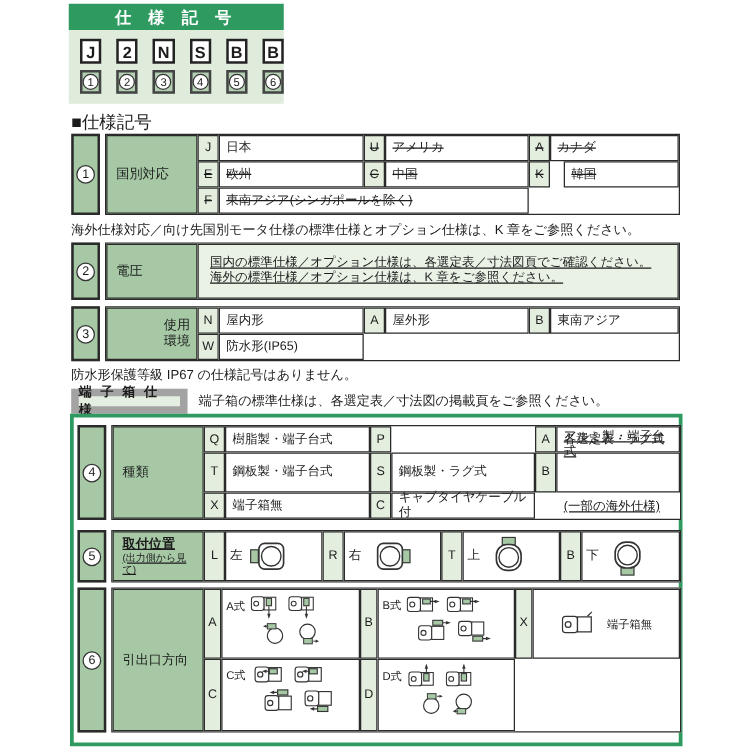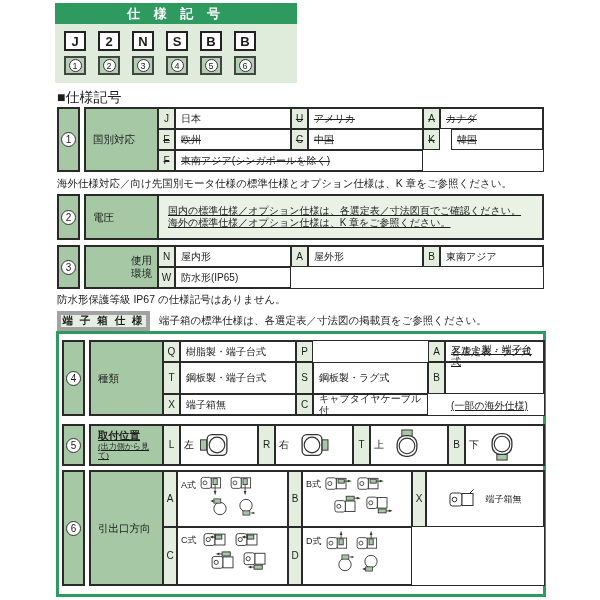--- a/index.html
+++ b/index.html
@@ -3,21 +3,21 @@
 <meta charset="utf-8">
 <style>
   html,body{margin:0;padding:0;}
   body{
     width:600px;height:600px;position:relative;background:#fff;
     font-family:"Liberation Sans","DejaVu Sans",sans-serif;color:#1c1c1c;
     -webkit-font-smoothing:antialiased;
   }
   .abs{position:absolute;}
   
-  .top-panel{left:55px;top:3px;width:242px;}
+  .top-panel{left:55px;top:3px;width:172px;}
   .title-bar{height:21px;background:#2e9a60;color:#fff;font-size:13px;font-weight:bold;
     letter-spacing:5px;text-align:center;line-height:21px;}
   .panel-body{background:#dfecdb;padding:7px 0 8px 9px;display:flex;gap:12px;}
   .code-col{width:22px;display:flex;flex-direction:column;gap:5px;}
   .letter-box{height:20px;background:#fff;border:2px solid #222;box-sizing:border-box;
     display:flex;align-items:center;justify-content:center;font-weight:bold;font-size:13px;}
   .num-box{height:19px;background:#b4d0b2;border:2px solid #444;box-sizing:border-box;
     display:flex;align-items:center;justify-content:center;}
   .circ{width:13px;height:13px;background:#fff;border:1px solid #333;border-radius:50%;
     font-size:9px;line-height:13px;text-align:center;box-sizing:border-box;}
@@ -32,21 +32,21 @@
   .grid-tbl{display:grid;border:1px solid #2a2a2a;background:#fff;}
   .cell{border:1px solid #2a2a2a;box-sizing:border-box;background:#fff;
     display:flex;align-items:center;padding:0 5px;font-size:10px;line-height:1.2;}
   .cat{background:#a6c8a5;font-size:10.5px;padding-left:7px;}
   .code{justify-content:center;background:#e3eedf;padding:0;font-size:10px;}
   .struck{text-decoration:line-through;}
   .two-line{flex-direction:column;align-items:flex-start;justify-content:center;text-decoration:underline;}
   .lt-bg{background:#e9f2e5;}
   
   .tb-header{left:57px;top:311px;display:flex;align-items:center;gap:9px;}
-  .tb-label{border:4px solid #a3a3a3;background:#e4efe1;box-sizing:border-box;
+  .tb-label{border:6px solid #a3a3a3;background:#e4efe1;box-sizing:border-box;
     width:93px;height:20px;display:flex;align-items:center;justify-content:center;
     font-size:10.5px;font-weight:bold;letter-spacing:2px;}
   .green-box{left:56px;top:331px;width:490px;height:266px;border:3px solid #2e9a60;
     box-sizing:border-box;position:absolute;}
   .cat-sub{font-size:8px;display:block;}
   .mount-cell{gap:5px;padding:0 3px;}
   .mount-label{font-size:10px;}
   
   .diagram-cell{flex-direction:column;align-items:flex-start;justify-content:flex-start;
     padding:2px 3px;gap:1px;}

